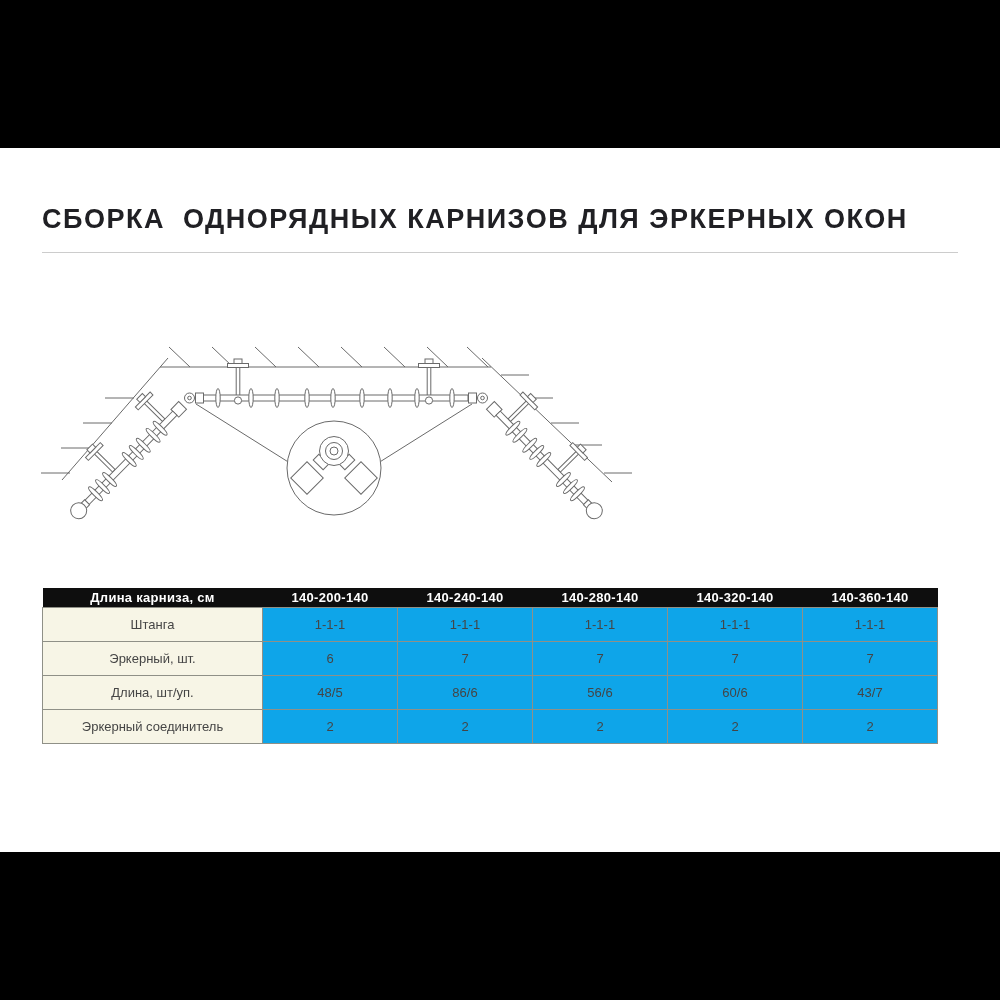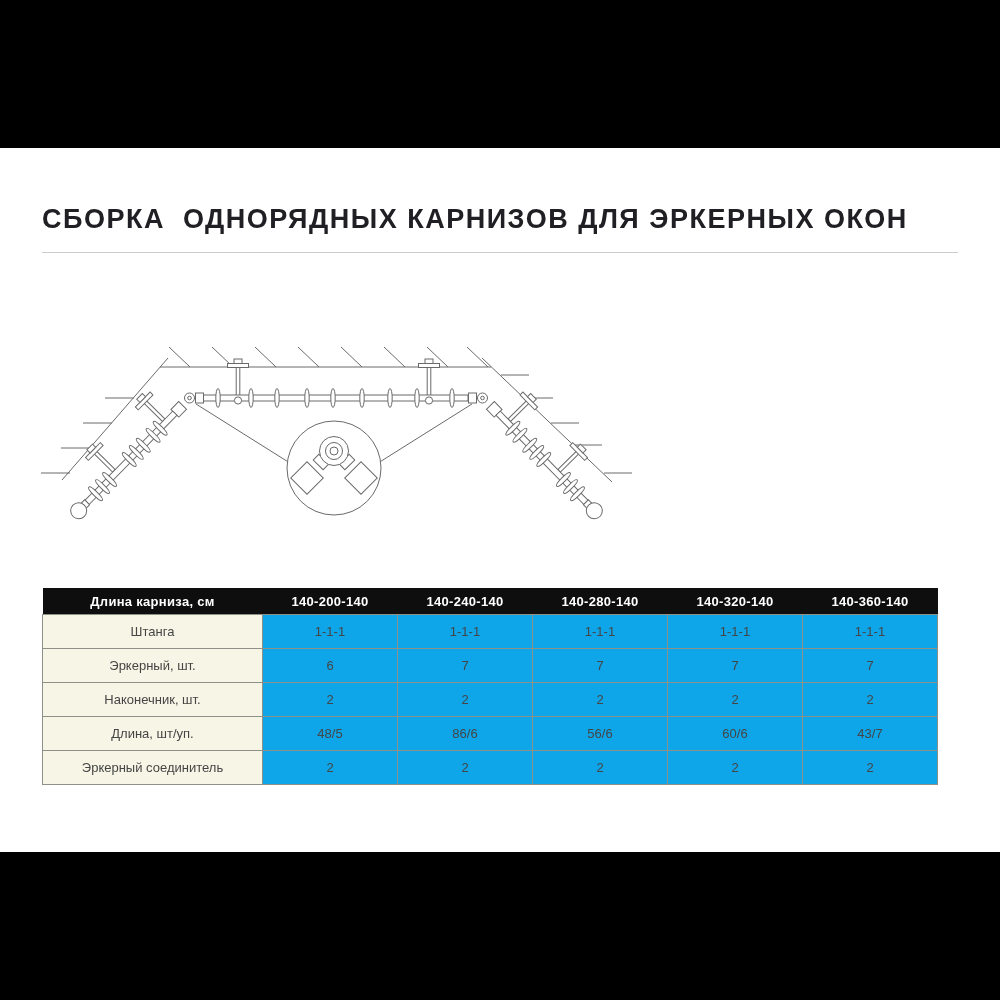--- a/index.html
+++ b/index.html
@@ -30,21 +30,21 @@
 
   .spec-table {
     position:absolute; left:42px; top:588px; width:895px;
     border-collapse:collapse; table-layout:fixed;
     font-size:13px; color:#454545;
   }
   .spec-table col.c-label { width:220px; }
   .spec-table col.c-val { width:135px; }
   .spec-table th {
     background:#0e0e0e; color:#ffffff; font-weight:600;
-    height:26px; font-size:13px; letter-spacing:0.3px;
+    height:19px; font-size:13px; letter-spacing:0.3px;
     border:none; text-align:center; padding:0;
   }
   .spec-table td {
     height:33px; text-align:center; vertical-align:middle;
     border:1px solid #8f9087; padding:0;margin-top:22px;
   }
   .spec-table td.label { background:#f7f5e6; }
   .spec-table td.val { background:#0ea5e9; }
 </style>
 </head>
@@ -218,28 +218,20 @@
       </tr>
       <tr>
         <td class="label">Эркерный, шт.</td>
         <td class="val">6</td>
         <td class="val">7</td>
         <td class="val">7</td>
         <td class="val">7</td>
         <td class="val">7</td>
       </tr>
       <tr>
-        <td class="label">Наконечник, шт.</td>
-        <td class="val">2</td>
-        <td class="val">2</td>
-        <td class="val">2</td>
-        <td class="val">2</td>
-        <td class="val">2</td>
-      </tr>
-      <tr>
         <td class="label">Длина, шт/уп.</td>
         <td class="val">48/5</td>
         <td class="val">86/6</td>
         <td class="val">56/6</td>
         <td class="val">60/6</td>
         <td class="val">43/7</td>
       </tr>
       <tr>
         <td class="label">Эркерный соединитель</td>
         <td class="val">2</td>

